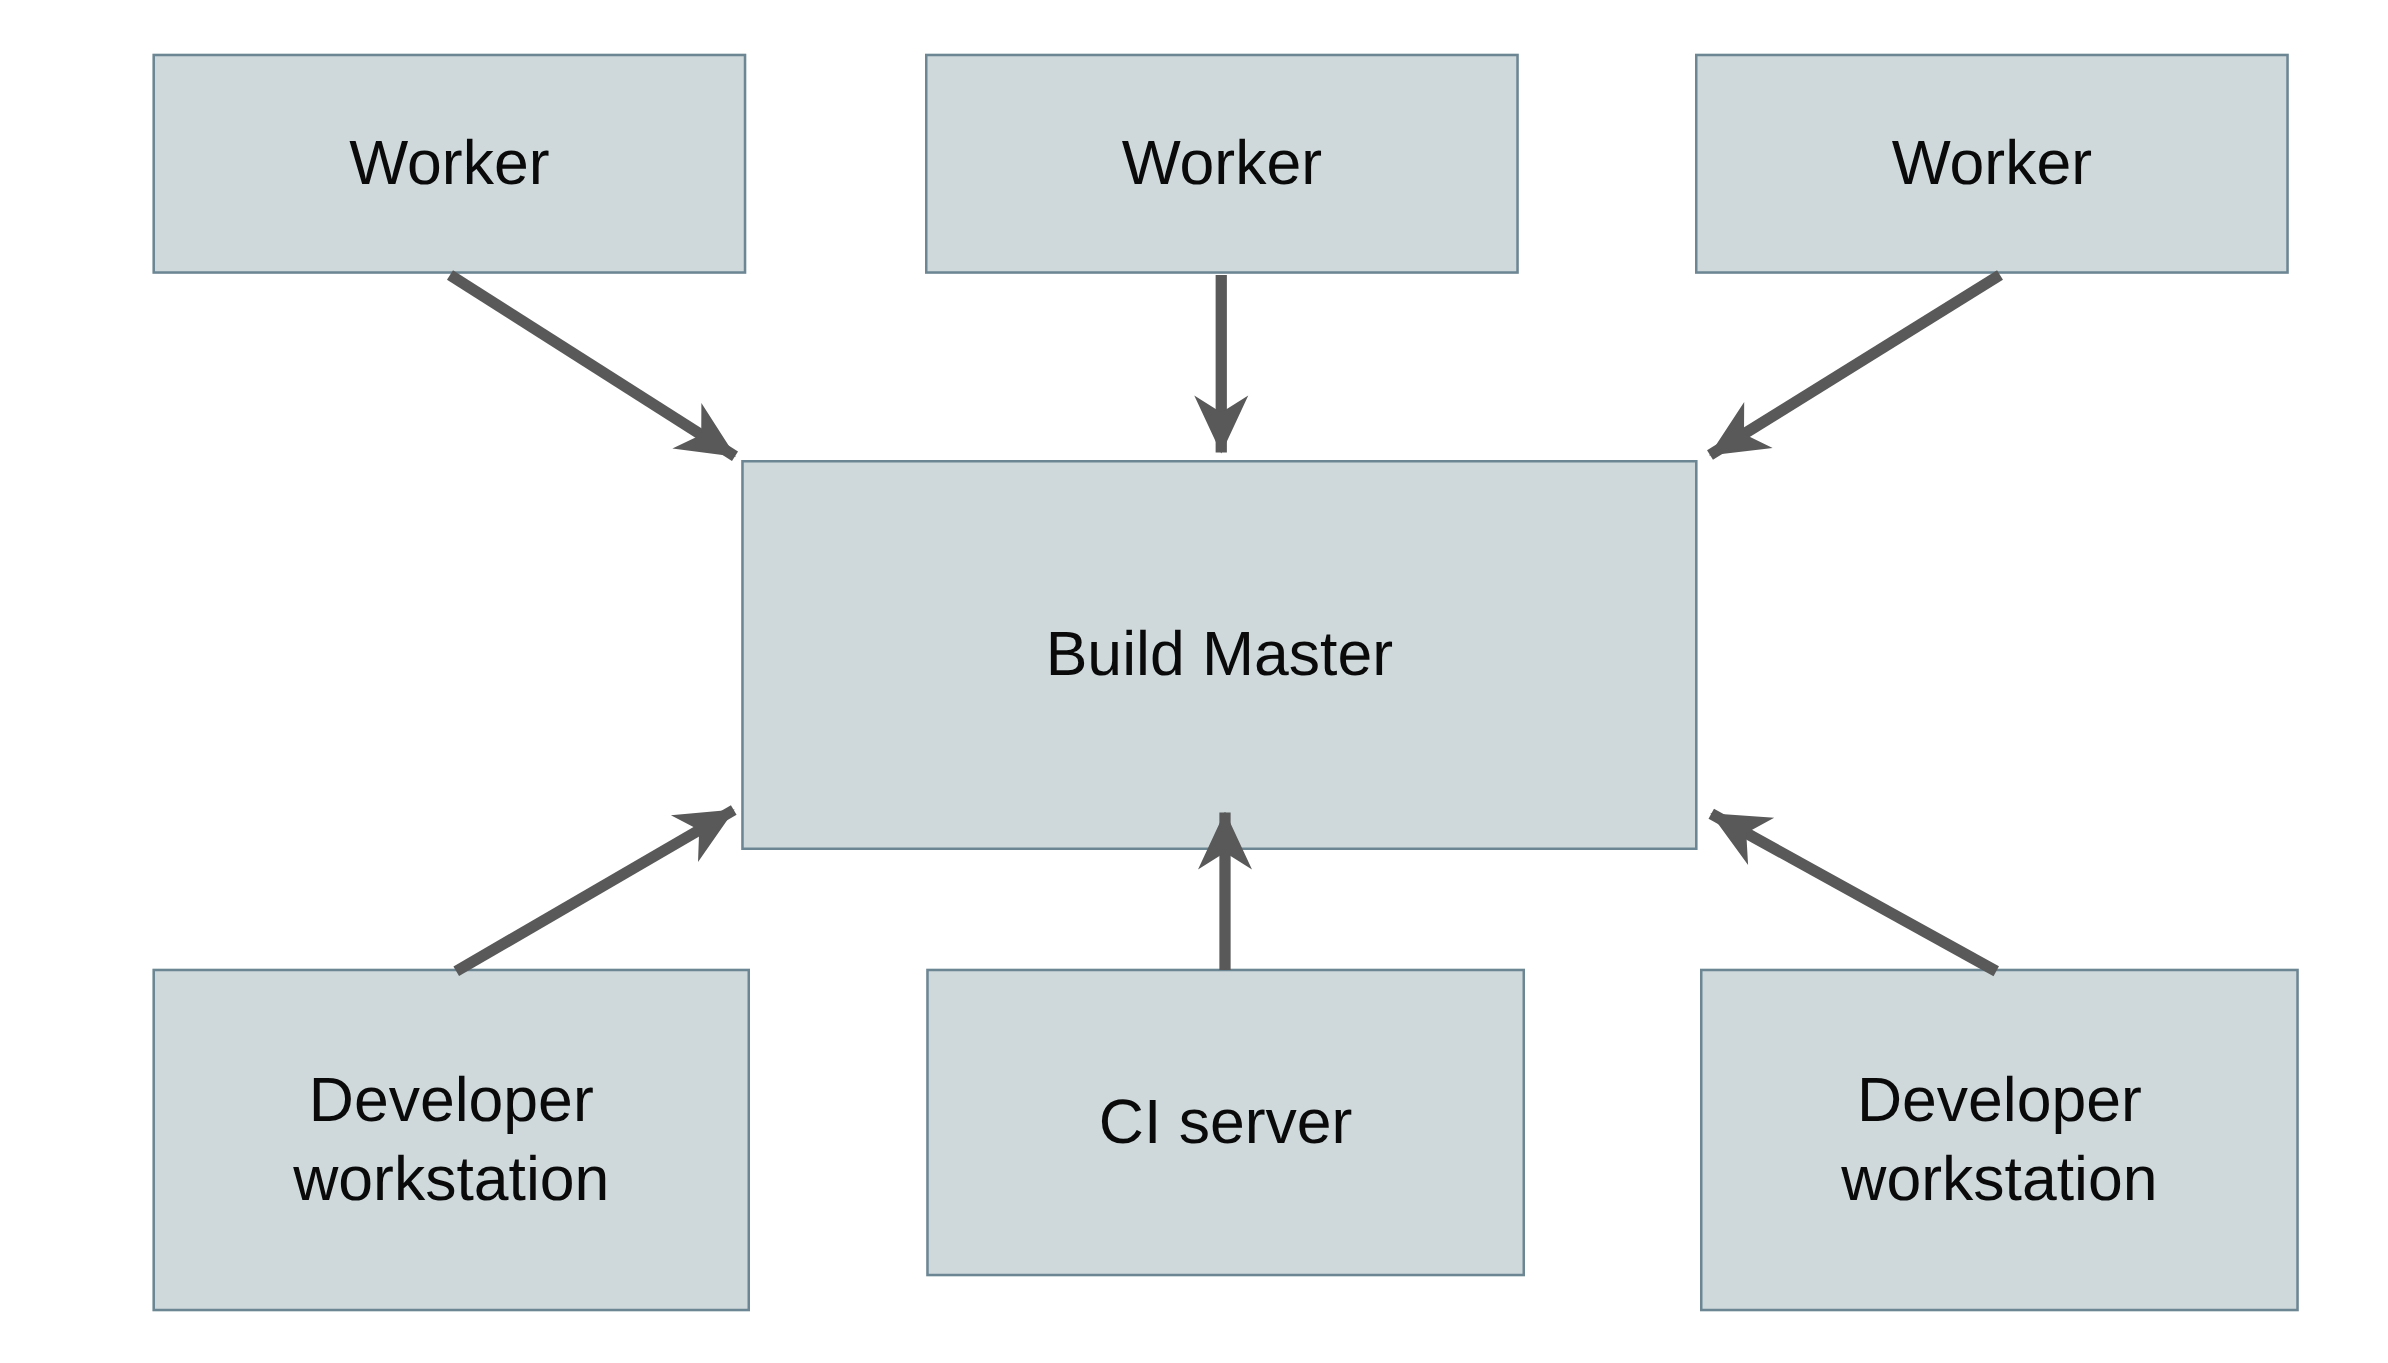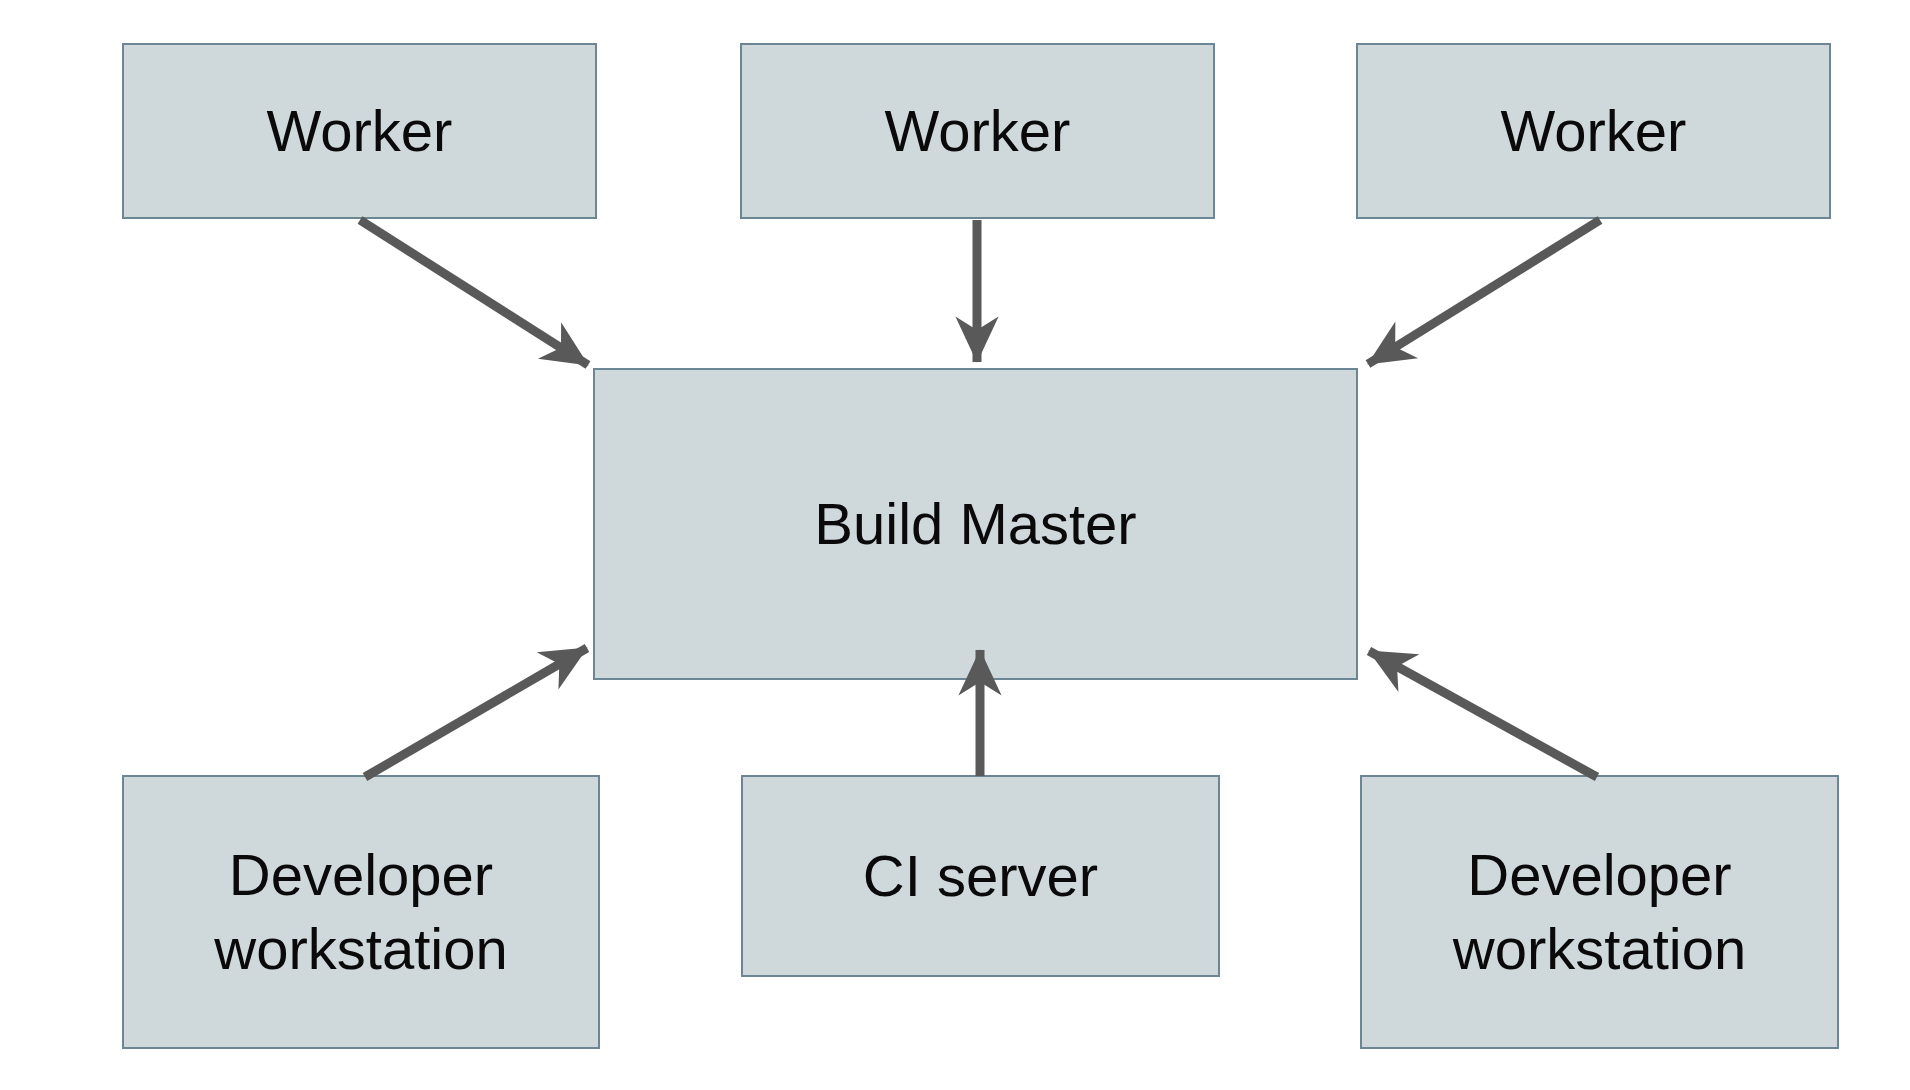--- a/index.html
+++ b/index.html
@@ -18,34 +18,34 @@
   .node {
     position: absolute;
     box-sizing: border-box;
     background: var(--node-fill, #cfd9db);
     border: 2.5px solid var(--node-border, #6d8694);
     display: flex;
     align-items: center;
     justify-content: center;
     text-align: center;
     color: var(--text, #0a0a0a);
-    font-size: 58px;
+    font-size: 50px;
     line-height: 1.27;
   }
   .node .label {
     display: block;
     padding: 0 10px;
   }
   
   #n-worker-1      { left: 122px;  top: 43px;  width: 475px; height: 176px; }
   #n-worker-2      { left: 740px;  top: 43px;  width: 475px; height: 176px; }
   #n-worker-3      { left: 1356px; top: 43px;  width: 475px; height: 176px; }
   #n-build-master  { left: 593px;  top: 368px; width: 765px; height: 312px; }
   #n-dev-left      { left: 122px;  top: 775px; width: 478px; height: 274px; }
-  #n-ci-server     { left: 741px;  top: 775px; width: 479px; height: 202px; }
+  #n-ci-server     { left: 741px;  top: 775px; width: 479px; height: 246px; }
   #n-dev-right     { left: 1360px; top: 775px; width: 479px; height: 274px; }
 
   .arrows {
     position: absolute;
     left: 0;
     top: 0;
     pointer-events: none;
   }
   .arrows line {
     stroke: var(--arrow, #595959);

